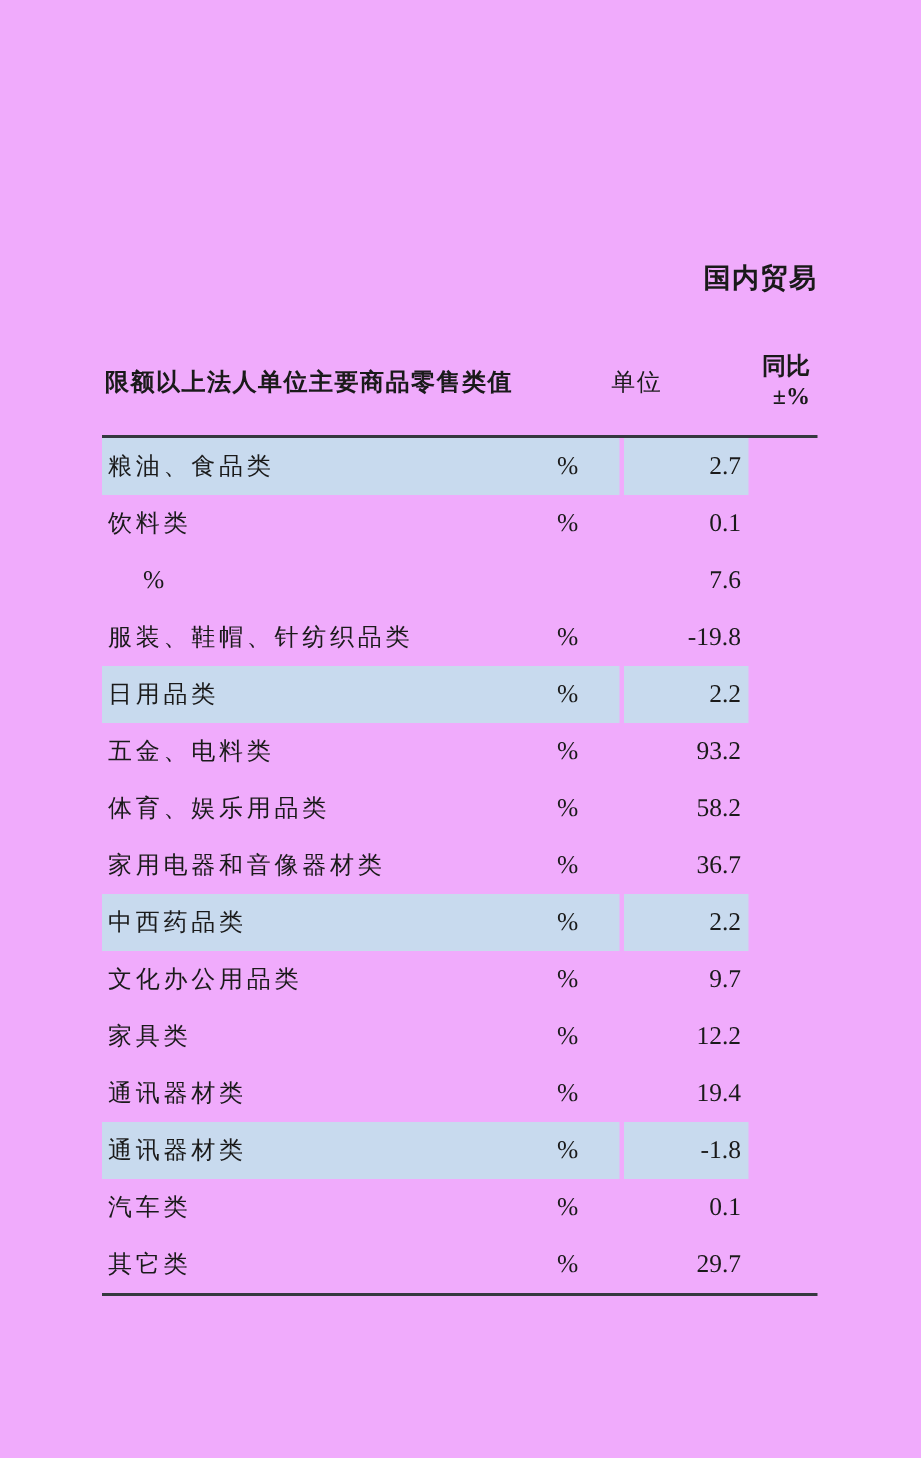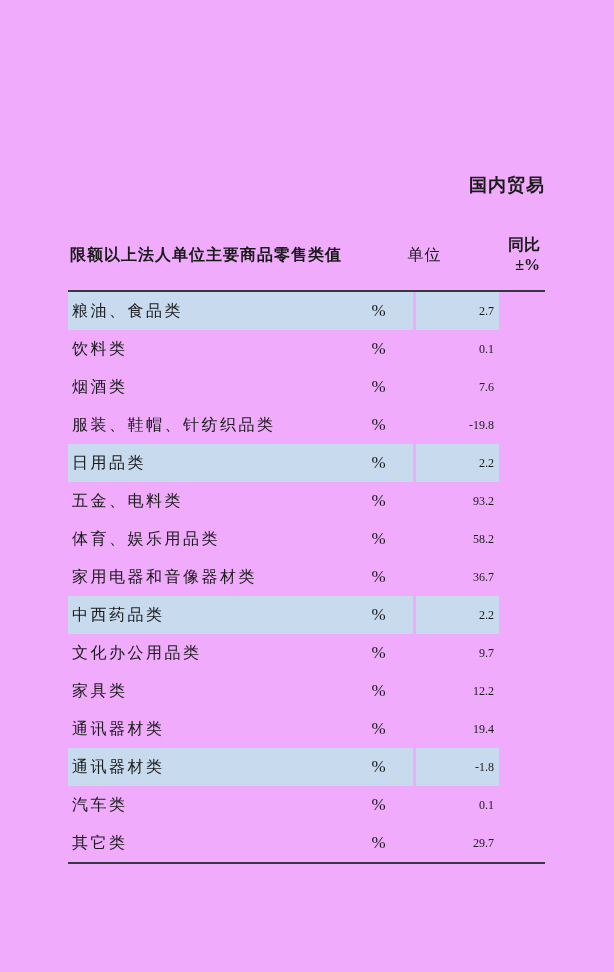--- a/index.html
+++ b/index.html
@@ -67,21 +67,21 @@
     text-align: center;
     font-size: 17px;
   }
   .row .val {
     width: 83px;
     margin-left: 3px;
     display: flex;
     align-items: center;
     justify-content: flex-end;
     padding-right: 5px;
-    font-size: 12px;
+    font-size: 17px;
   }
   .row.hl .left-group,
   .row.hl .val {
     background: var(--hl, #c8daee);
   }
 </style>
 </head>
 <body>
 
 <div class="page">
@@ -109,21 +109,20 @@
   </div>
         <div class="row">
     <div class="left-group">
       <div class="cat">饮料类</div>
       <div class="unit">%</div>
     </div>
     <div class="val">0.1</div>
   </div>
         <div class="row">
     <div class="left-group">
-      <div class="cat">烟酒类</div>
       <div class="unit">%</div>
     </div>
     <div class="val">7.6</div>
   </div>
         <div class="row">
     <div class="left-group">
       <div class="cat">服装、鞋帽、针纺织品类</div>
       <div class="unit">%</div>
     </div>
     <div class="val">-19.8</div>

